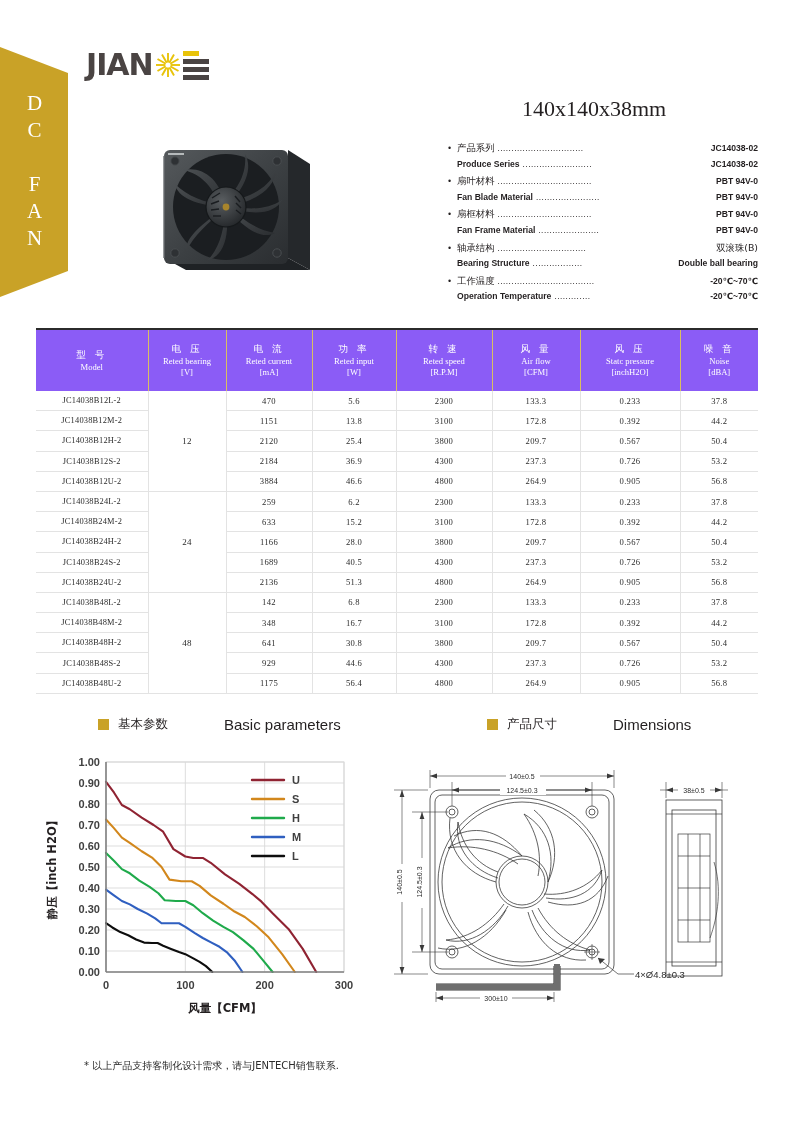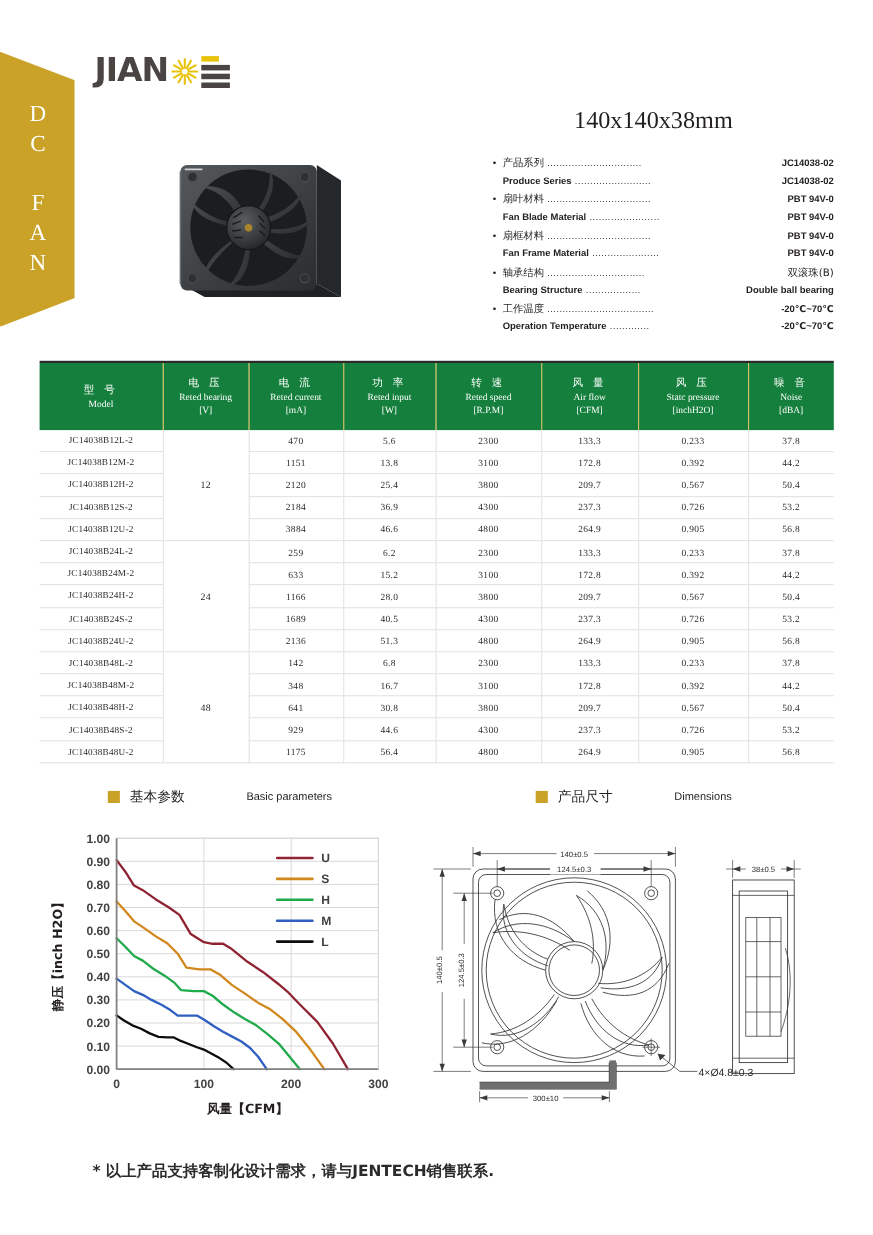--- a/index.html
+++ b/index.html
@@ -59,61 +59,61 @@
     letter-spacing:.5px;padding:0 3px;font-size:8.2px;color:#231f20;}
   .spec-row .vl{font-weight:bold;text-align:left;}
   .spec-row .vl.cn{font-family:"DejaVu Sans",sans-serif;font-weight:normal;font-size:9.4px;}
 
   
   .tbl-wrap{position:absolute;left:36px;top:328px;width:722px;}
   .tbl-topline{height:2px;background:#2b2b2b;width:100%;}
   table.spec{border-collapse:collapse;width:722px;table-layout:fixed;
     font-family:"Liberation Serif","DejaVu Serif",serif;}
   table.spec th{
-    background:#15803d;color:#ffffff;font-weight:normal;
+    background:#8b5cf6;color:#ffffff;font-weight:normal;
     border-right:1px solid #d9bf62;padding:6px 2px 7px;height:48px;vertical-align:middle;
   }
   table.spec th:last-child{border-right:none;}
   table.spec th .cn{font-family:"DejaVu Sans",sans-serif;font-size:9.6px;letter-spacing:3px;display:block;line-height:14px;}
   table.spec th .en{font-size:8.6px;display:block;line-height:11px;}
   table.spec th .un{font-size:8.6px;display:block;line-height:11px;}
   table.spec td{
     border-bottom:1px solid #e3e3e3;border-right:1px solid #e3e3e3;
     text-align:center;font-size:8.6px;color:#2b2b2b;height:19.2px;padding:0 2px;
     letter-spacing:.3px;
   }
   table.spec td:last-child{border-right:none;}
   table.spec td.model{font-size:8.4px;letter-spacing:.2px;}
   table.spec td.volt{border-right:1px solid #e3e3e3;font-size:9px;}
   table.spec tr.grp-end td{border-bottom:1px solid #e3e3e3;}
 
   
   .sec-head{position:absolute;display:flex;align-items:center;gap:9px;}
   .sec-head .sq{width:11px;height:11px;background:#c9a227;display:block;}
   .sec-head .cn{font-family:"DejaVu Sans",sans-serif;font-size:12.5px;color:#231f20;}
-  .sec-head .en{font-size:10px;color:#231f20;padding-left:47px;}
+  .sec-head .en{font-size:15px;color:#231f20;padding-left:47px;}
 
   
   .chart-box{position:absolute;left:34px;top:752px;width:330px;height:268px;}
   .chart-box svg{display:block;}
   .axis-t{font-size:11px;font-weight:bold;fill:#404040;font-family:"Liberation Sans",sans-serif;}
   .lg-t{font-size:11px;font-weight:bold;fill:#404040;font-family:"Liberation Sans",sans-serif;}
   .ax-name{font-size:11.5px;font-weight:bold;fill:#231f20;font-family:"DejaVu Sans",sans-serif;}
 
   
   .dim-box{position:absolute;left:378px;top:752px;width:392px;height:255px;}
   .dim-box svg{display:block;}
   .dtxt{font-size:7px;fill:#2b2b2b;font-family:"Liberation Sans",sans-serif;}
   .dtxt-l{font-size:9.5px;fill:#2b2b2b;font-family:"Liberation Sans",sans-serif;}
   .unit-txt{position:absolute;left:378px;top:1020px;width:392px;text-align:center;
     font-family:"Liberation Serif","DejaVu Serif",serif;font-size:11.5px;color:#231f20;}
 
   
   .notes{position:absolute;left:84px;top:1058px;width:620px;
-    font-family:"DejaVu Sans",sans-serif;font-size:14px;line-height:15px;color:#2b2b2b;font-weight:bold;}
+    font-family:"DejaVu Sans",sans-serif;font-size:10px;line-height:15px;color:#2b2b2b;font-weight:normal;}
   .notes div{white-space:nowrap;}
 </style>
 </head>
 <body>
 
 <div class="page">
 
   <div class="side-tab">
     <div class="shape"></div>
     <div class="label">DC FAN</div>

